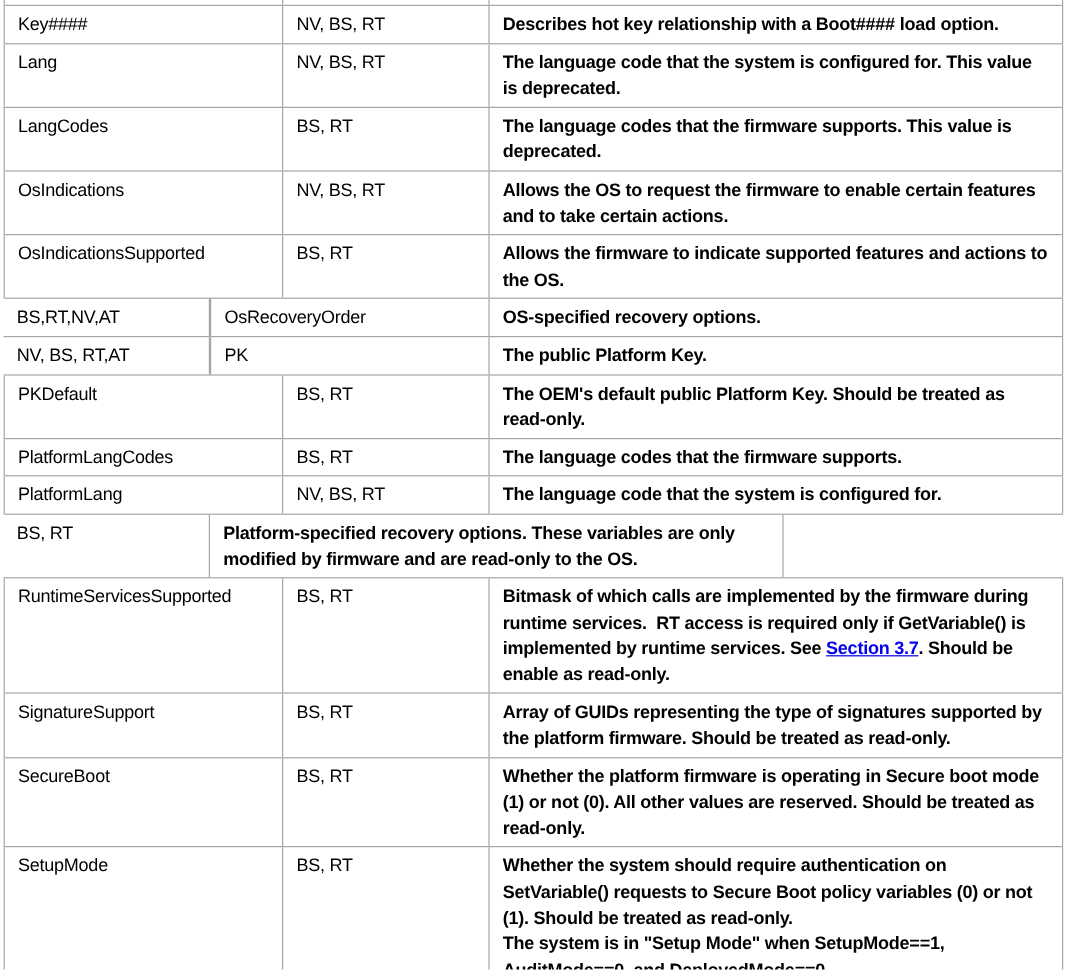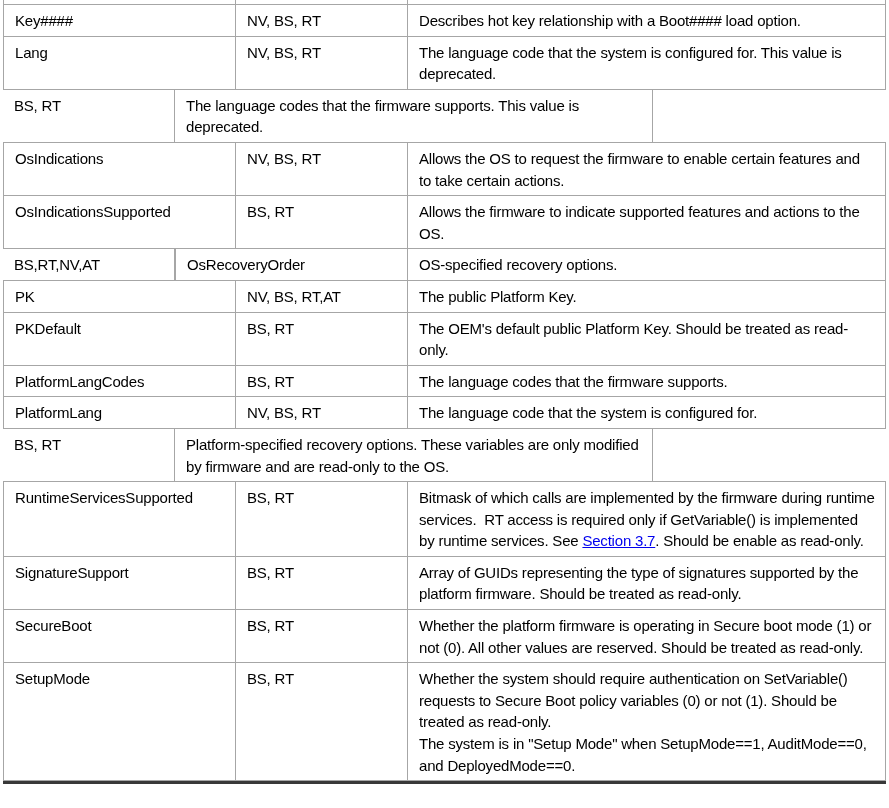--- a/index.html
+++ b/index.html
@@ -40,20 +40,21 @@
     border-left: 1px solid var(--border);
     flex: 0 0 233px;
   }
   .c2 {
     width: 172px;
     flex: 0 0 172px;
   }
   .c3 {
     width: 478px;
     flex: 0 0 478px;
+    font-weight: bold;
   }
   .row.sliver .cell {
     height: 4px;
     padding: 0;
   }
   .bottom-bar {
     width: 883px;
     height: 3px;
     background: var(--thick);
   }
@@ -77,41 +78,42 @@
         <div class="cell c1">Key####</div>
         <div class="cell c2">NV, BS, RT</div>
         <div class="cell c3"><span>Describes hot key relationship with a Boot#### load option.</span></div>
       </div>
       <div class="row">
         <div class="cell c1">Lang</div>
         <div class="cell c2">NV, BS, RT</div>
         <div class="cell c3"><span>The language code that the system is configured for. This value is deprecated.</span></div>
       </div>
       <div class="row">
+        <div class="cell c1">LangCodes</div>
         <div class="cell c2">BS, RT</div>
         <div class="cell c3"><span>The language codes that the firmware supports. This value is deprecated.</span></div>
       </div>
       <div class="row">
         <div class="cell c1">OsIndications</div>
         <div class="cell c2">NV, BS, RT</div>
         <div class="cell c3"><span>Allows the OS to request the firmware to enable certain features and to take certain actions.</span></div>
       </div>
       <div class="row">
         <div class="cell c1">OsIndicationsSupported</div>
         <div class="cell c2">BS, RT</div>
         <div class="cell c3"><span>Allows the firmware to indicate supported features and actions to the OS.</span></div>
       </div>
       <div class="row">
         <div class="cell c2">BS,RT,NV,AT</div>
         <div class="cell c1">OsRecoveryOrder</div>
         <div class="cell c3"><span>OS-specified recovery options.</span></div>
       </div>
       <div class="row">
+        <div class="cell c2">NV, BS, RT,AT</div>
         <div class="cell c1">PK</div>
-        <div class="cell c2">NV, BS, RT,AT</div>
         <div class="cell c3"><span>The public Platform Key.</span></div>
       </div>
       <div class="row">
         <div class="cell c1">PKDefault</div>
         <div class="cell c2">BS, RT</div>
         <div class="cell c3"><span>The OEM's default public Platform Key. Should be treated as read-only.</span></div>
       </div>
       <div class="row">
         <div class="cell c1">PlatformLangCodes</div>
         <div class="cell c2">BS, RT</div>

